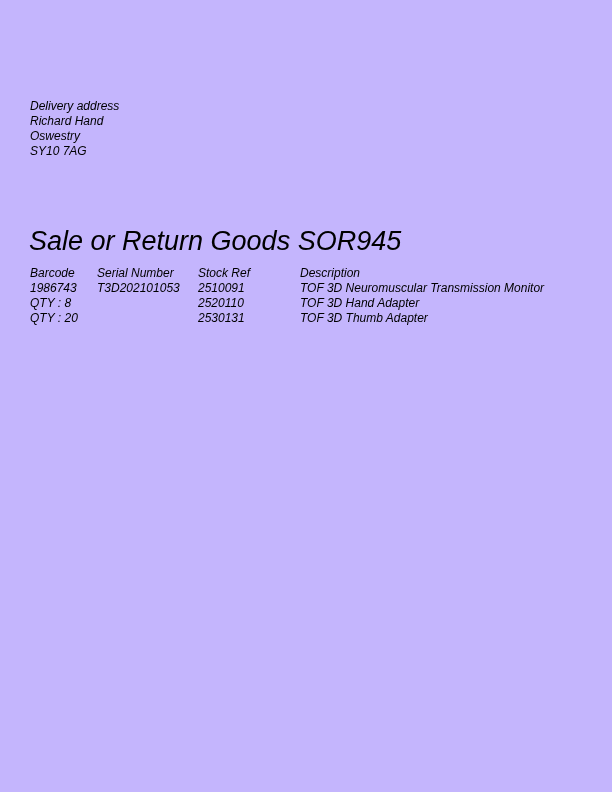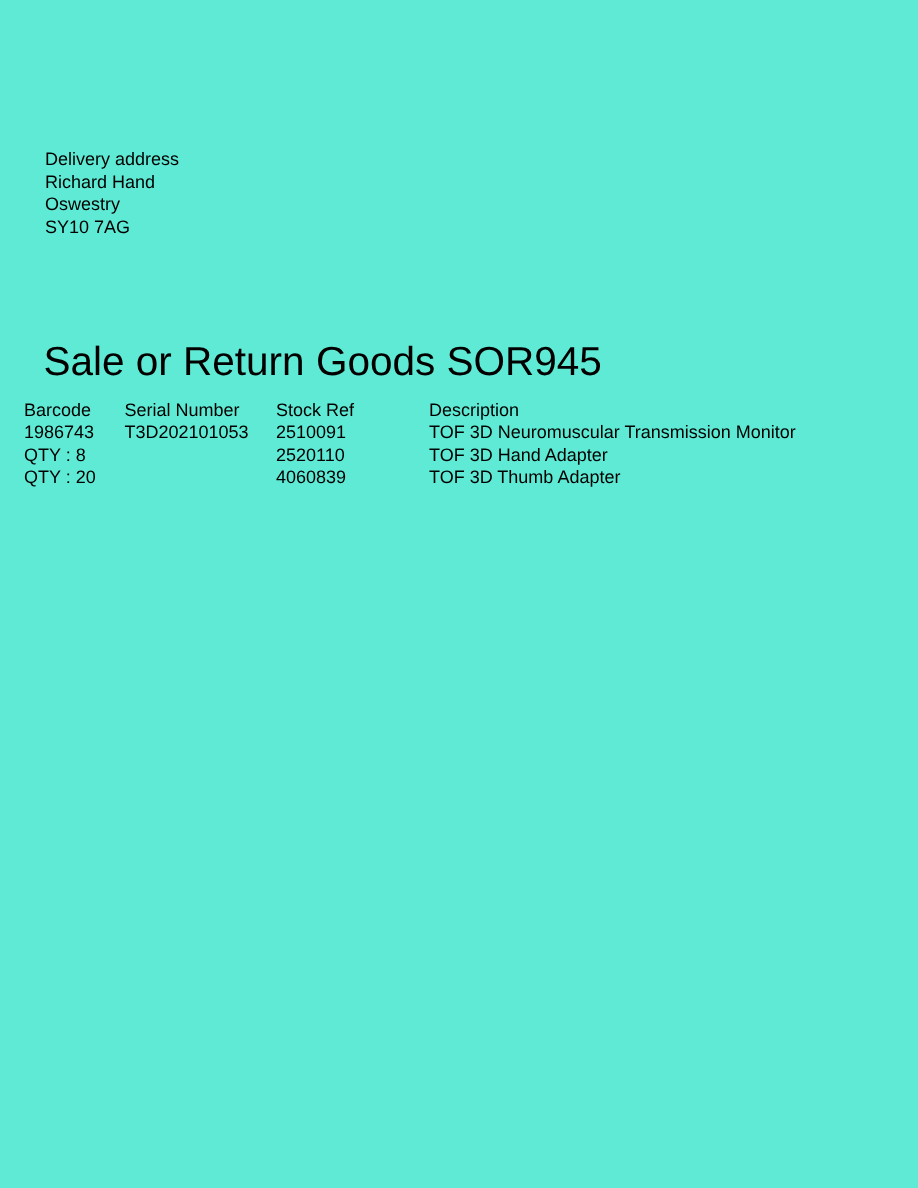--- a/index.html
+++ b/index.html
@@ -4,24 +4,25 @@
 <style>
   html, body {
     margin: 0;
     padding: 0;
     background: #ffffff;
   }
   .page {
     position: relative;
     width: 612px;
     height: 792px;
-    background: #5eead4;
+    background: #c4b5fd;
     color: #000000;
     font-family: "Liberation Sans", sans-serif;
     overflow: hidden;
+    font-style: italic;
   }
   .address-block {
     position: absolute;
     left: 30px;
     top: 99px;
     font-size: 12px;
     line-height: 15px;
     white-space: nowrap;
   }
   .doc-title {
@@ -30,21 +31,21 @@
     top: 229px;
     font-size: 27px;
     line-height: 24px;
     font-weight: normal;
     margin: 0;
     white-space: nowrap;
     letter-spacing: 0px;
   }
   .items-table {
     position: absolute;
-    left: 16px;
+    left: 30px;
     top: 266px;
     border-collapse: collapse;
     table-layout: fixed;
     font-size: 12px;
     line-height: 15px;
   }
   .items-table td, .items-table th {
     padding: 0;
     margin: 0;
     text-align: left;
@@ -96,19 +97,19 @@
       </tr>
       <tr>
         <td>QTY : 8</td>
         <td></td>
         <td>2520110</td>
         <td>TOF 3D Hand Adapter</td>
       </tr>
       <tr>
         <td>QTY : 20</td>
         <td></td>
-        <td>4060839</td>
+        <td>2530131</td>
         <td>TOF 3D Thumb Adapter</td>
       </tr>
     </tbody>
   </table>
 
 </div>
 
 </body></html>

